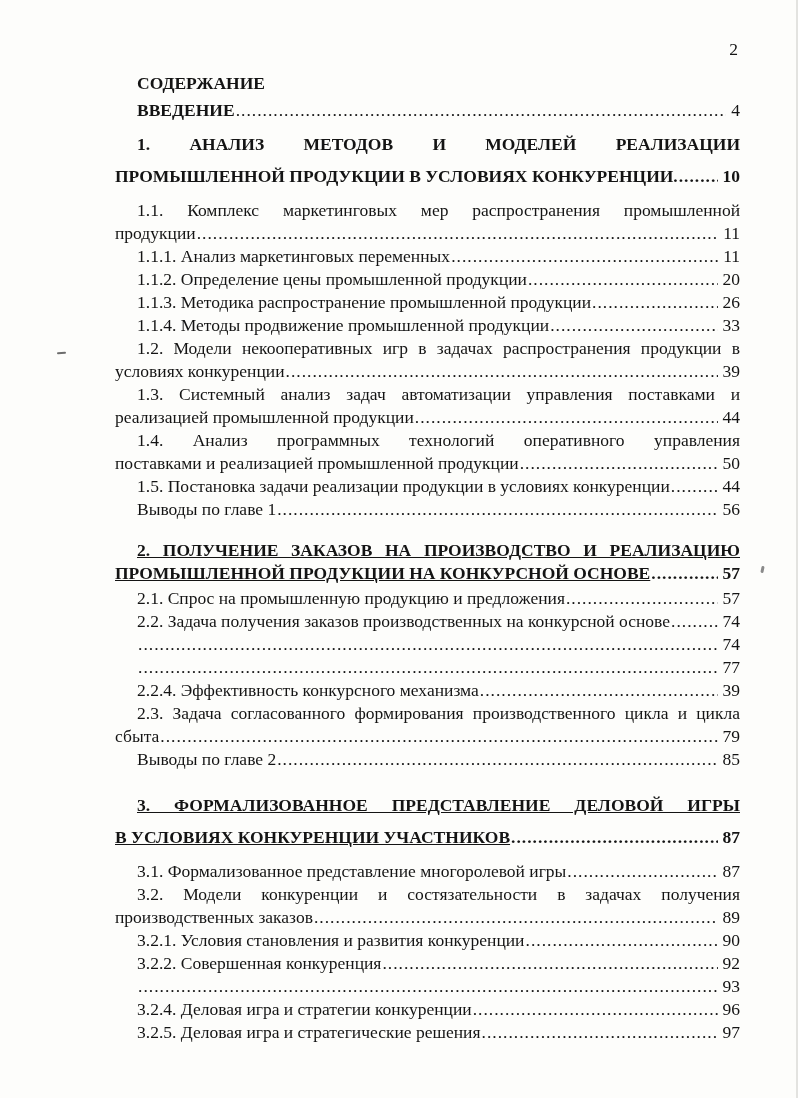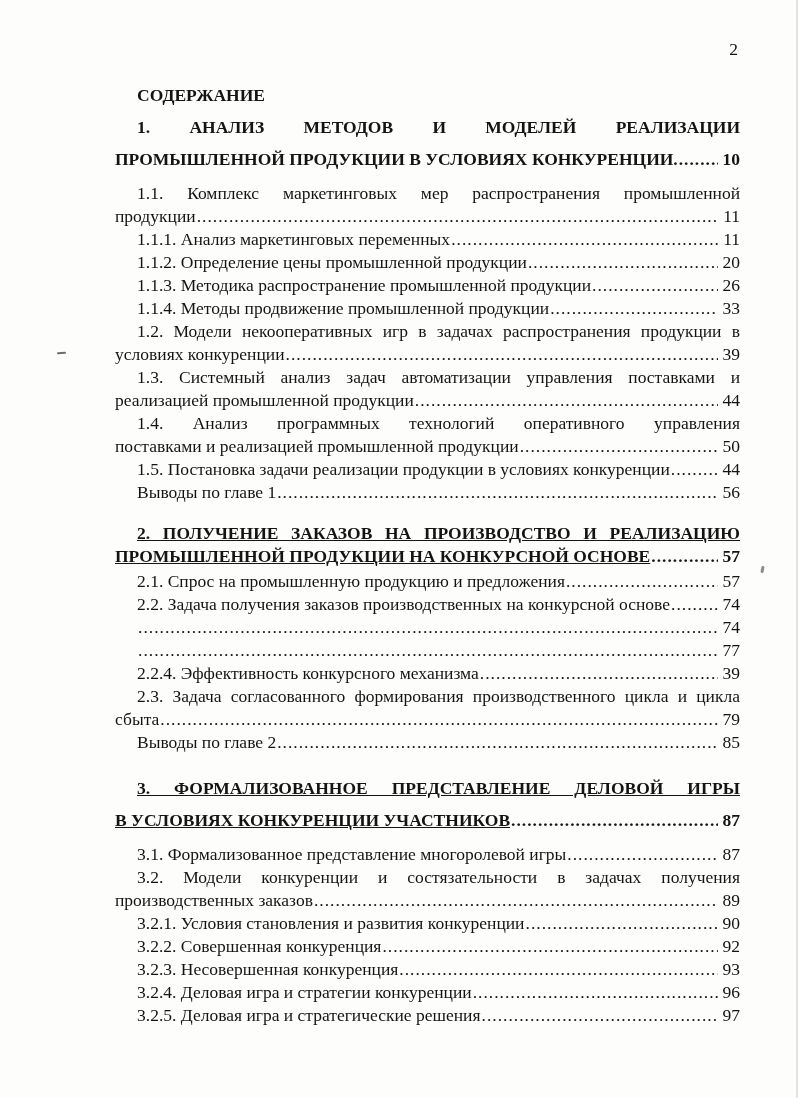--- a/index.html
+++ b/index.html
@@ -7,21 +7,21 @@
     width:798px;height:1098px;
     background:#fcfcfa;
     font-family:"Liberation Serif","DejaVu Serif",serif;
     color:#141414;
     position:relative;
     overflow:hidden;
   }
   .sheet{position:absolute;inset:0;background:#fdfdfb;overflow:hidden;}
   .scan-edge{position:absolute;right:0;top:0;width:2px;height:100%;background:#e3e3e0;}
   .pageno{position:absolute;top:38px;right:60px;font-size:17.5px;line-height:23px;}
-  .content{position:absolute;left:115px;top:72px;width:625px;margin-top:12px;}
+  .content{position:absolute;left:115px;top:72px;width:625px;}
   .heading{
     font-weight:bold;font-size:17.5px;line-height:23px;
     text-indent:22px;margin-bottom:4px;
   }
   .toc-entry{
     position:relative;overflow:hidden;
     font-size:17.5px;line-height:23px;
     text-align:justify;text-indent:22px;
   }
   .toc-entry.bold{font-weight:bold;}
@@ -58,20 +58,21 @@
 <body>
 
 <div class="sheet">
   <div class="pageno">2</div>
 
   <div class="content">
     <div class="heading">СОДЕРЖАНИЕ</div>
 
     <div>
 
+        <div class="toc-entry v-intro bold"><span class="etext">ВВЕДЕНИЕ</span><span class="dots"></span><span class="pagenum">4</span></div>
 
         <div class="toc-entry v-chapter bold loose wfl-22"><span class="etext">1. АНАЛИЗ МЕТОДОВ И МОДЕЛЕЙ РЕАЛИЗАЦИИ ПРОМЫШЛЕННОЙ ПРОДУКЦИИ В УСЛОВИЯХ КОНКУРЕНЦИИ.</span><span class="dots"></span><span class="pagenum">10</span></div>
 
         <div class="toc-entry v-section wfl-6"><span class="etext">1.1. Комплекс маркетинговых мер распространения промышленной продукции</span><span class="dots"></span><span class="pagenum">11</span></div>
 
         <div class="toc-entry v-subsection"><span class="etext">1.1.1. Анализ маркетинговых переменных</span><span class="dots"></span><span class="pagenum">11</span></div>
 
         <div class="toc-entry v-subsection"><span class="etext">1.1.2. Определение цены промышленной продукции</span><span class="dots"></span><span class="pagenum">20</span></div>
 
         <div class="toc-entry v-subsection"><span class="etext">1.1.3. Методика распространение промышленной продукции</span><span class="dots"></span><span class="pagenum">26</span></div>
@@ -108,21 +109,21 @@
         <div class="toc-entry v-chapter bold loose gap wfl-15"><span class="etext">3. ФОРМАЛИЗОВАННОЕ ПРЕДСТАВЛЕНИЕ ДЕЛОВОЙ ИГРЫ В УСЛОВИЯХ КОНКУРЕНЦИИ УЧАСТНИКОВ</span><span class="dots"></span><span class="pagenum">87</span></div>
 
         <div class="toc-entry v-section"><span class="etext">3.1. Формализованное представление многоролевой игры</span><span class="dots"></span><span class="pagenum">87</span></div>
 
         <div class="toc-entry v-section"><span class="etext">3.2. Модели конкуренции и состязательности в задачах получения производственных заказов</span><span class="dots"></span><span class="pagenum">89</span></div>
 
         <div class="toc-entry v-subsection"><span class="etext">3.2.1. Условия становления и развития конкуренции</span><span class="dots"></span><span class="pagenum">90</span></div>
 
         <div class="toc-entry v-subsection"><span class="etext">3.2.2. Совершенная конкуренция</span><span class="dots"></span><span class="pagenum">92</span></div>
 
-        <div class="toc-entry v-subsection"><span class="etext">3.2.3. Несовершенная конкуренция</span><span class="dots"></span><span class="pagenum">93</span></div>
+        <div class="toc-entry v-subsection"><span class="dots"></span><span class="pagenum">93</span></div>
 
         <div class="toc-entry v-subsection"><span class="etext">3.2.4. Деловая игра и стратегии конкуренции</span><span class="dots"></span><span class="pagenum">96</span></div>
 
         <div class="toc-entry v-subsection"><span class="etext">3.2.5. Деловая игра и стратегические решения</span><span class="dots"></span><span class="pagenum">97</span></div>
       </div>
   </div>
 
   <div class="artifact-dash"></div>
   <div class="artifact-tick"></div>
   <div class="scan-edge"></div>

